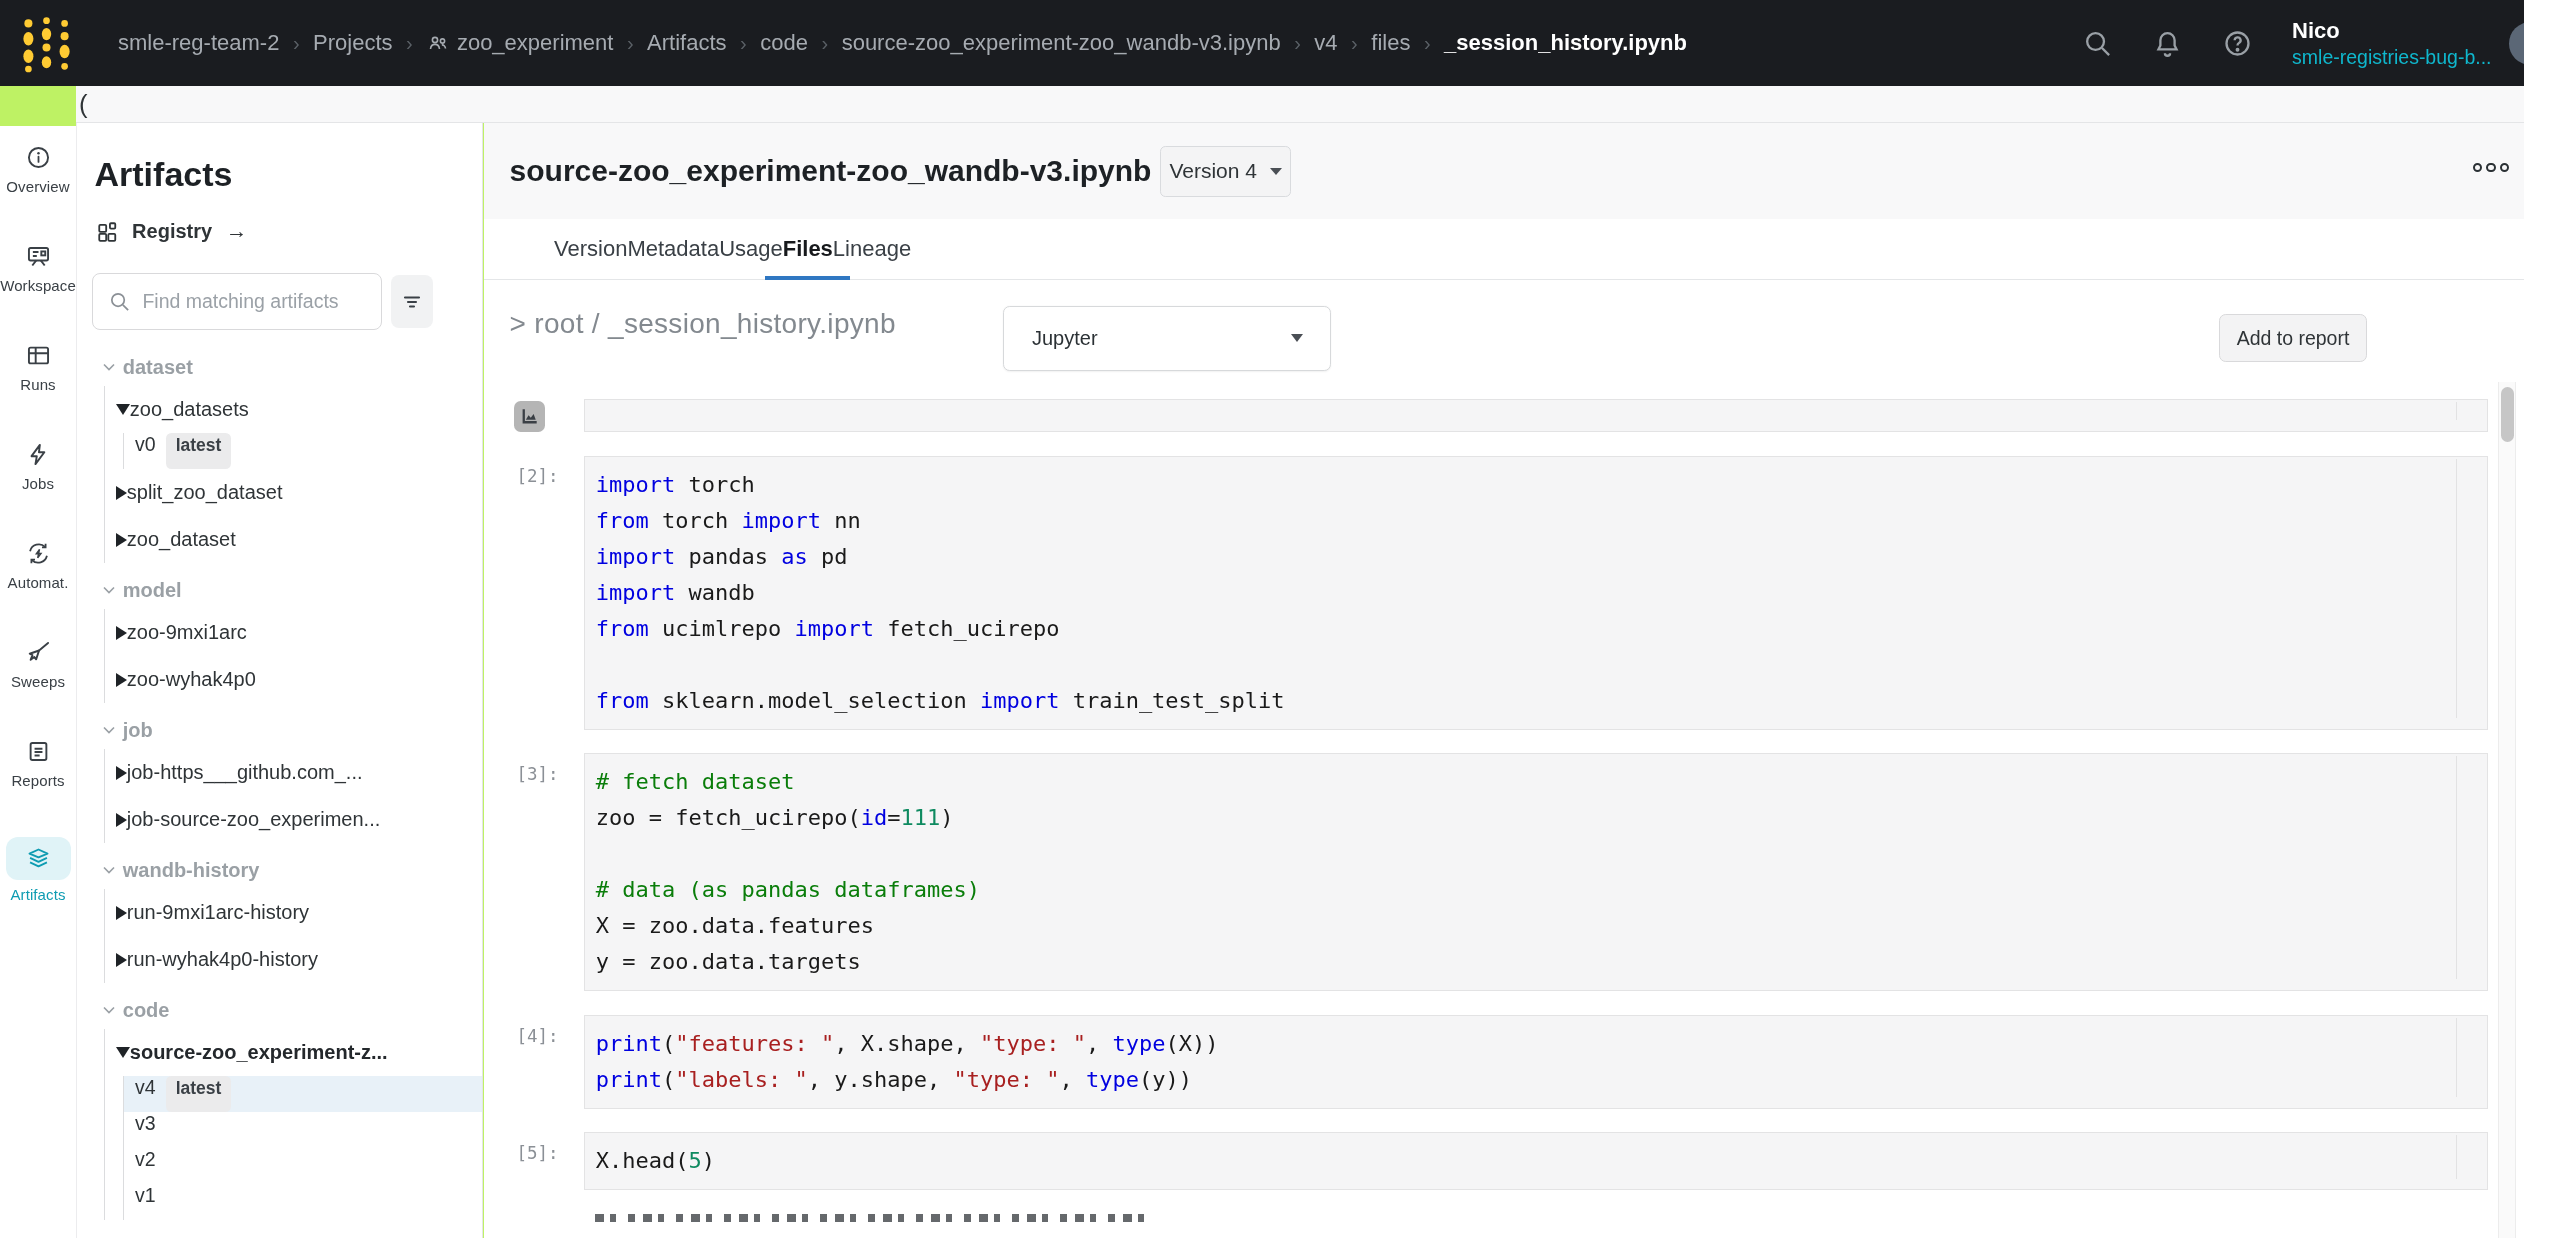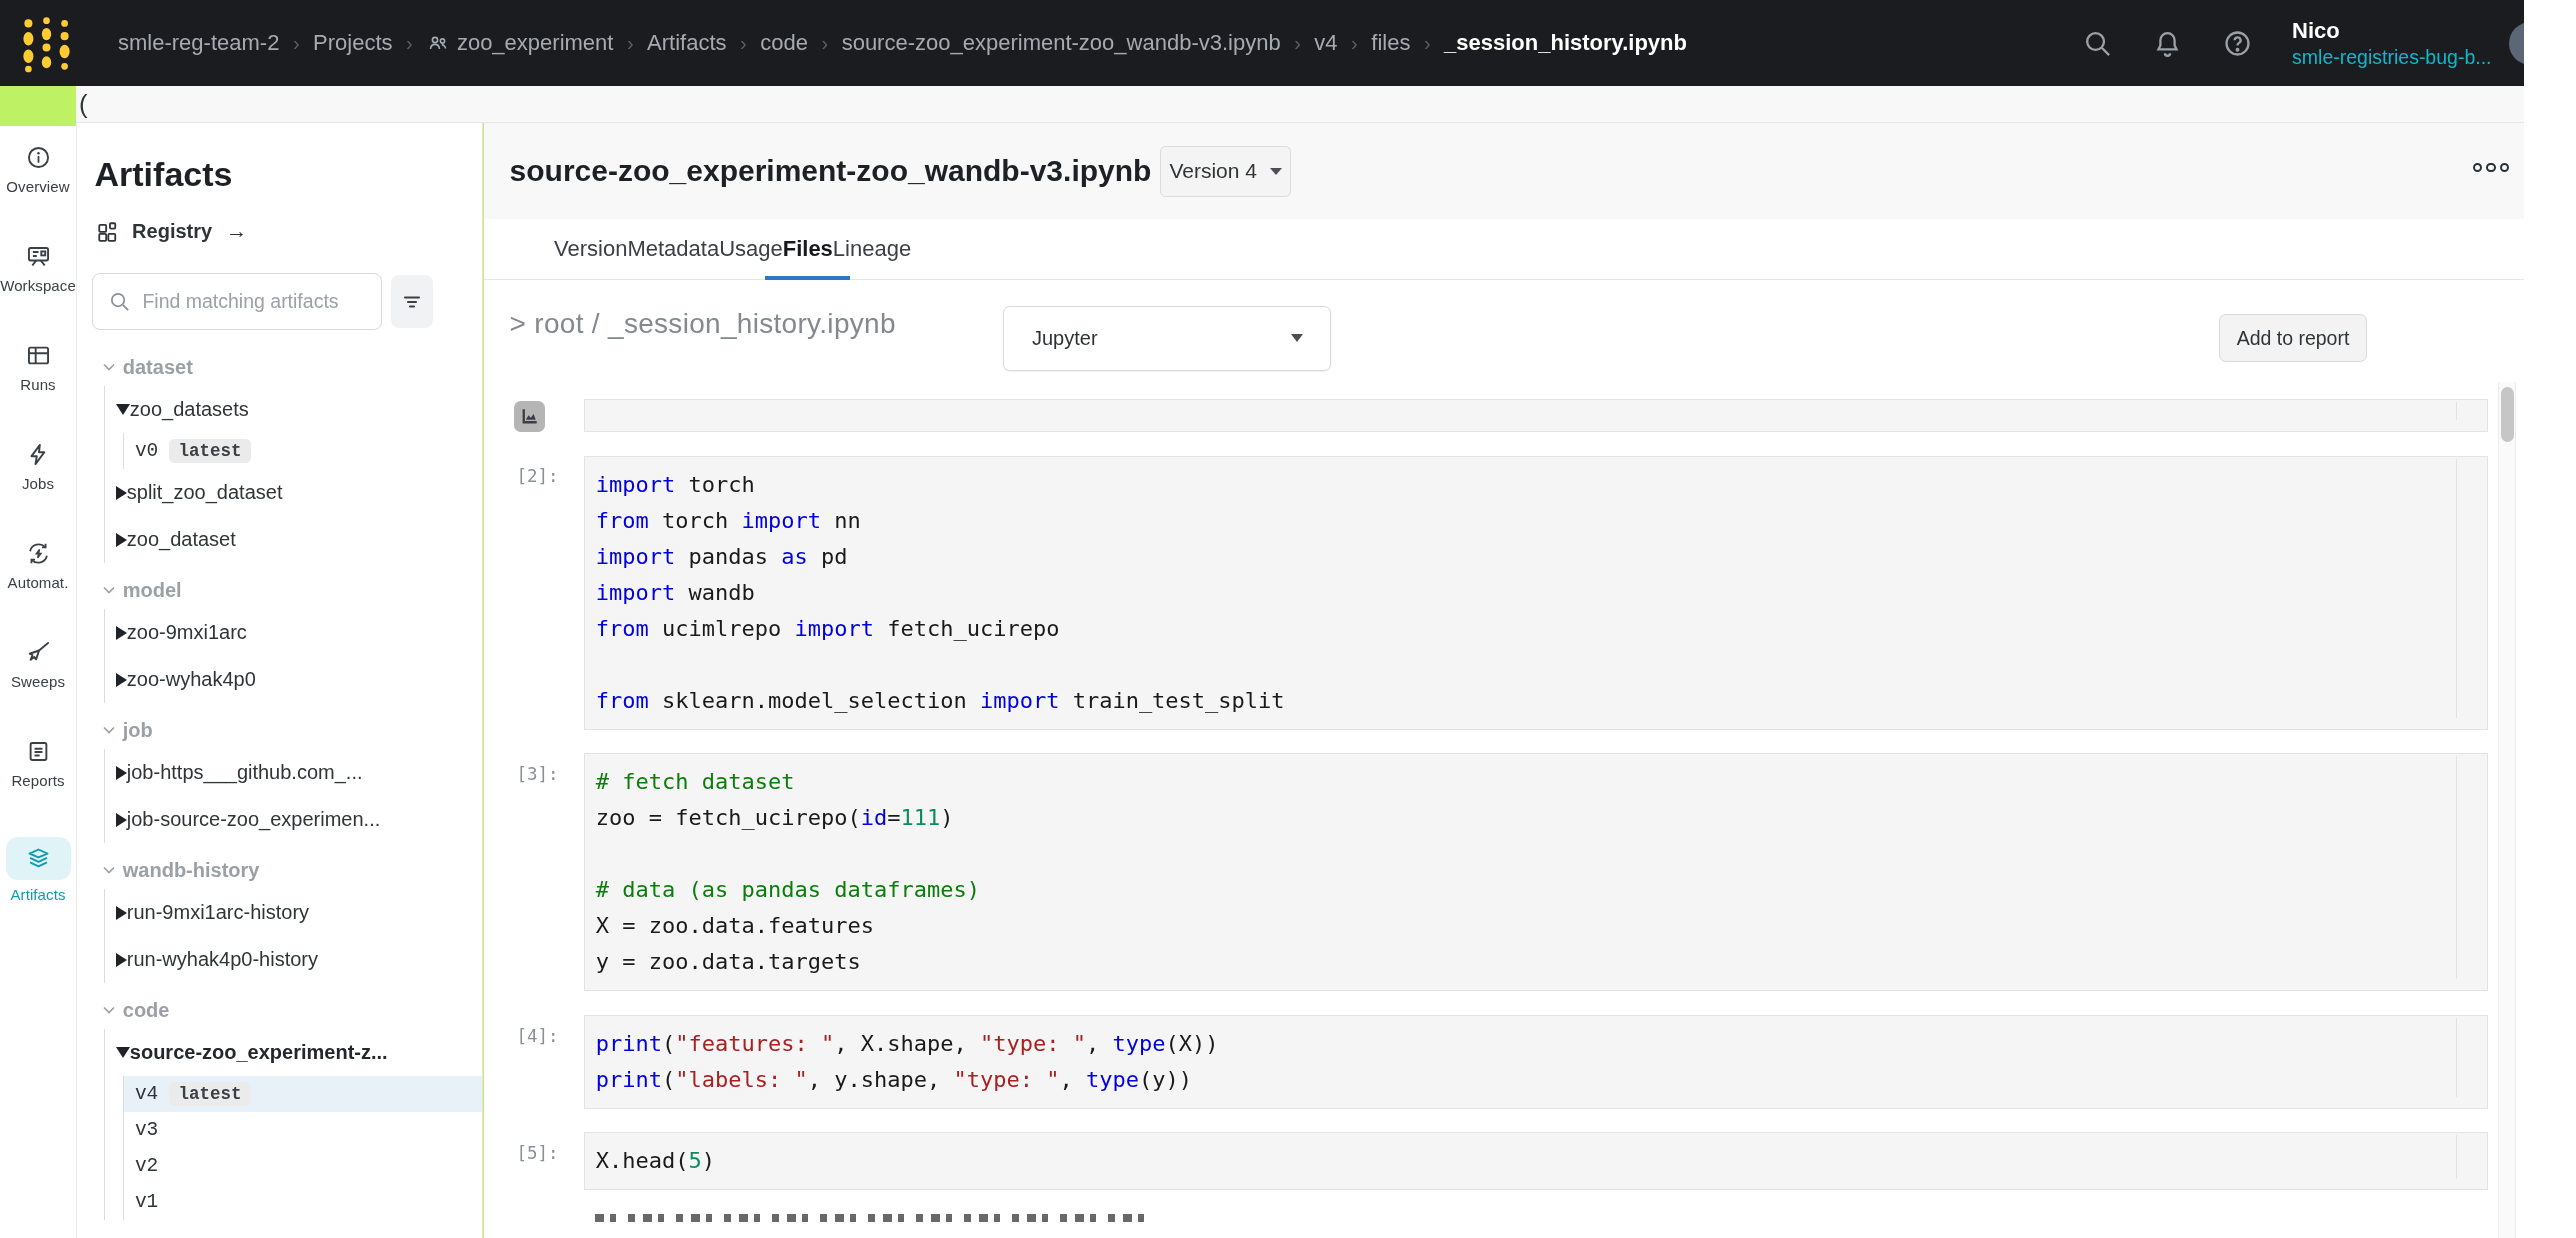--- a/index.html
+++ b/index.html
@@ -60,21 +60,21 @@
   .sec-head svg { width:20px; height:20px; margin-left:3.4px; }
   .sec-label { font-size:20px; font-weight:600; margin-left:7.4px; }
   .sec-children { margin-left:12px; border-left:0.7px solid #dbdcde; }
   .art-row { height:47px; display:flex; align-items:center; padding-left:10.8px; cursor:pointer; }
   .tri { width:0; height:0; flex:0 0 auto; }
   .tri.closed { border-left:11.4px solid #1f2327; border-top:7.4px solid transparent; border-bottom:7.4px solid transparent; }
   .tri.open { border-top:11.4px solid #1f2327; border-left:7.4px solid transparent; border-right:7.4px solid transparent; }
   .art-label { font-size:20px; color:#2f3437; white-space:nowrap; }
   .art-label.bold { font-weight:700; color:#24282c; }
   .ver-wrap { margin-left:17.5px; border-left:0.7px solid #dbdcde; }
-  .ver-row { height:36px; display:flex; align-items:center; padding-left:11.4px; cursor:pointer;font-family:Liberation Mono, monospace; }
+  .ver-row { height:36px; display:flex; padding-left:11.4px; cursor:pointer; }
   .ver-row.selected { background:#e8f1f8; }
   .ver-label { font-size:19.5px; color:#2f3437; }
   .badge { margin-left:10.8px; background:#ebebec; border-radius:5.4px; padding:2px 9.4px;
     font-size:17.5px; font-weight:600; color:#3a4046; }
   
   .main { position:absolute; top:123px; left:484px; right:0; bottom:0; background:#fff; }
   .band { position:absolute; top:0; left:0; right:0; height:96px; background:#f8f8f9;
     display:flex; align-items:center; }
   .doc-title { font-size:30px; font-weight:700; color:#1d2125; margin-left:25.6px; }
   .version-btn { margin-left:9px; height:51px; padding:0 8px; background:#f4f4f5;

